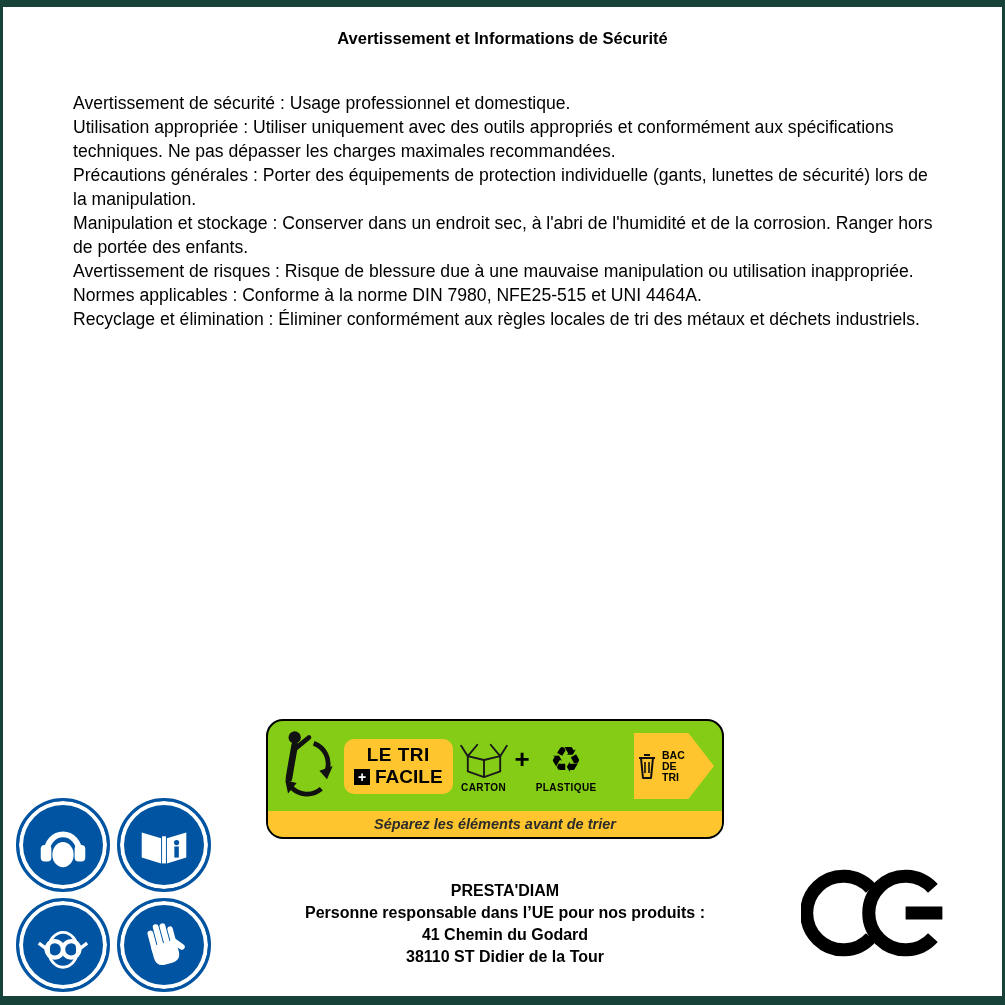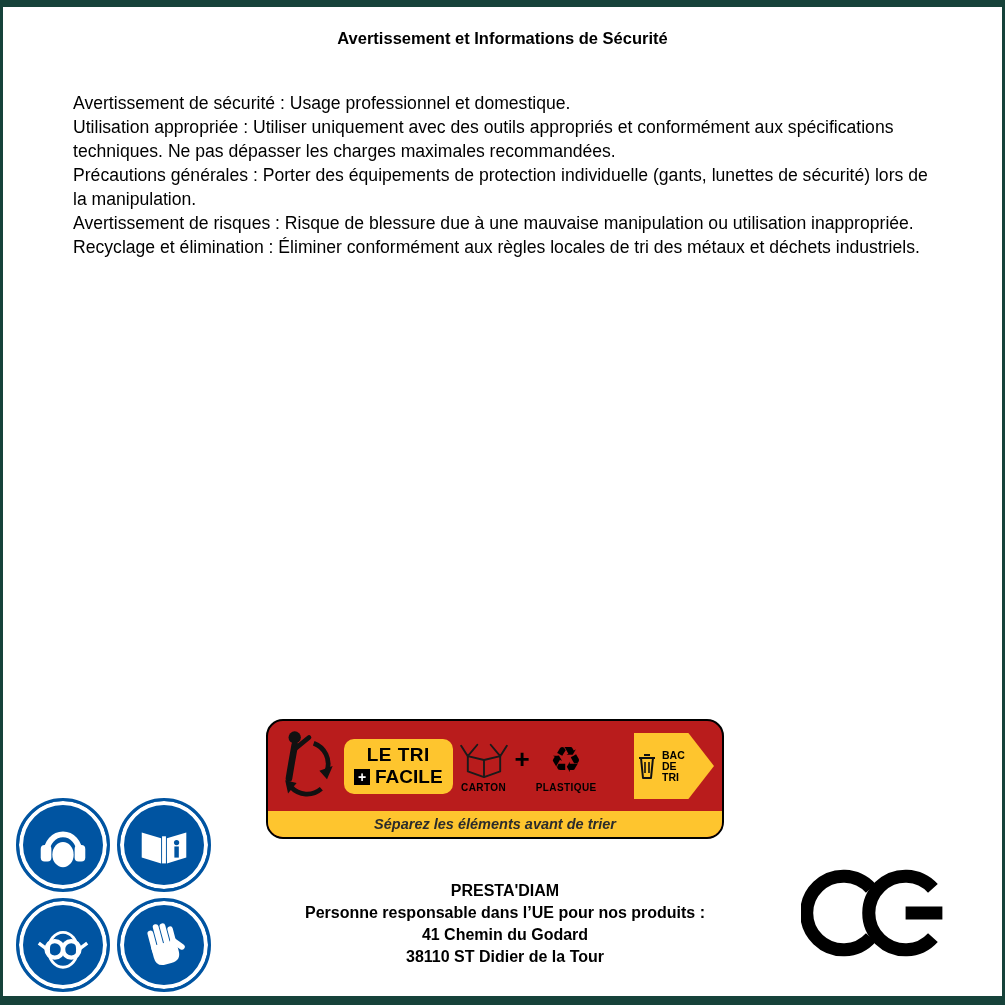--- a/index.html
+++ b/index.html
@@ -40,21 +40,21 @@
     border:3px solid var(--blue, #0054a1);
     box-shadow:inset 0 0 0 4px #fff;
     display:flex; align-items:center; justify-content:center;
   }
   .picto svg { width:62px; height:62px; }
 
   
   .triman-wrap { position:absolute; left:263px; top:712px; }
   .fr-label { font-weight:bold; font-size:14px; margin:0 0 2px 4px; }
   .triman-box {
-    width:458px; background:#b91c1c;
+    width:458px; background:#84cc16;
     border:2.5px solid #000; border-radius:17px;
     overflow:hidden; box-sizing:border-box;
   }
   .triman-row {
     display:flex; align-items:center;
     height:86px; padding:2px 8px 2px 6px;
   }
   .triman-logo { width:68px; height:76px; flex:0 0 auto; }
   .tri-badge {
     background:var(--yellow, #fec52e);
@@ -102,21 +102,23 @@
 <body>
 
 <div class="page" style="--yellow: #fec52e; --blue: #0054a1; --border: #16423a;">
 
   <div class="title">Avertissement et Informations de Sécurité</div>
 
   <div class="body-text">
     <p>Avertissement de sécurité : Usage professionnel et domestique.</p>
     <p>Utilisation appropriée : Utiliser uniquement avec des outils appropriés et conformément aux spécifications techniques. Ne pas dépasser les charges maximales recommandées.</p>
     <p>Précautions générales : Porter des équipements de protection individuelle (gants, lunettes de sécurité) lors de la manipulation.</p>
+    <p>Manipulation et stockage : Conserver dans un endroit sec, à l'abri de l'humidité et de la corrosion. Ranger hors de portée des enfants.</p>
     <p>Avertissement de risques : Risque de blessure due à une mauvaise manipulation ou utilisation inappropriée.</p>
+    <p>Normes applicables : Conforme à la norme DIN 7980, NFE25-515 et UNI 4464A.</p>
     <p>Recyclage et élimination : Éliminer conformément aux règles locales de tri des métaux et déchets industriels.</p>
   </div>
 
   <div class="pictos">
     <div class="picto">
       <svg viewBox="0 0 64 64">
         <path d="M15 40 A17 19 0 0 1 49 40" fill="none" stroke="#fff" stroke-width="6"></path>
         <ellipse cx="32" cy="42" rx="11" ry="13" fill="#fff"></ellipse>
         <rect x="9" y="32" width="11" height="17" rx="4" fill="#fff"></rect>
         <rect x="44" y="32" width="11" height="17" rx="4" fill="#fff"></rect>

